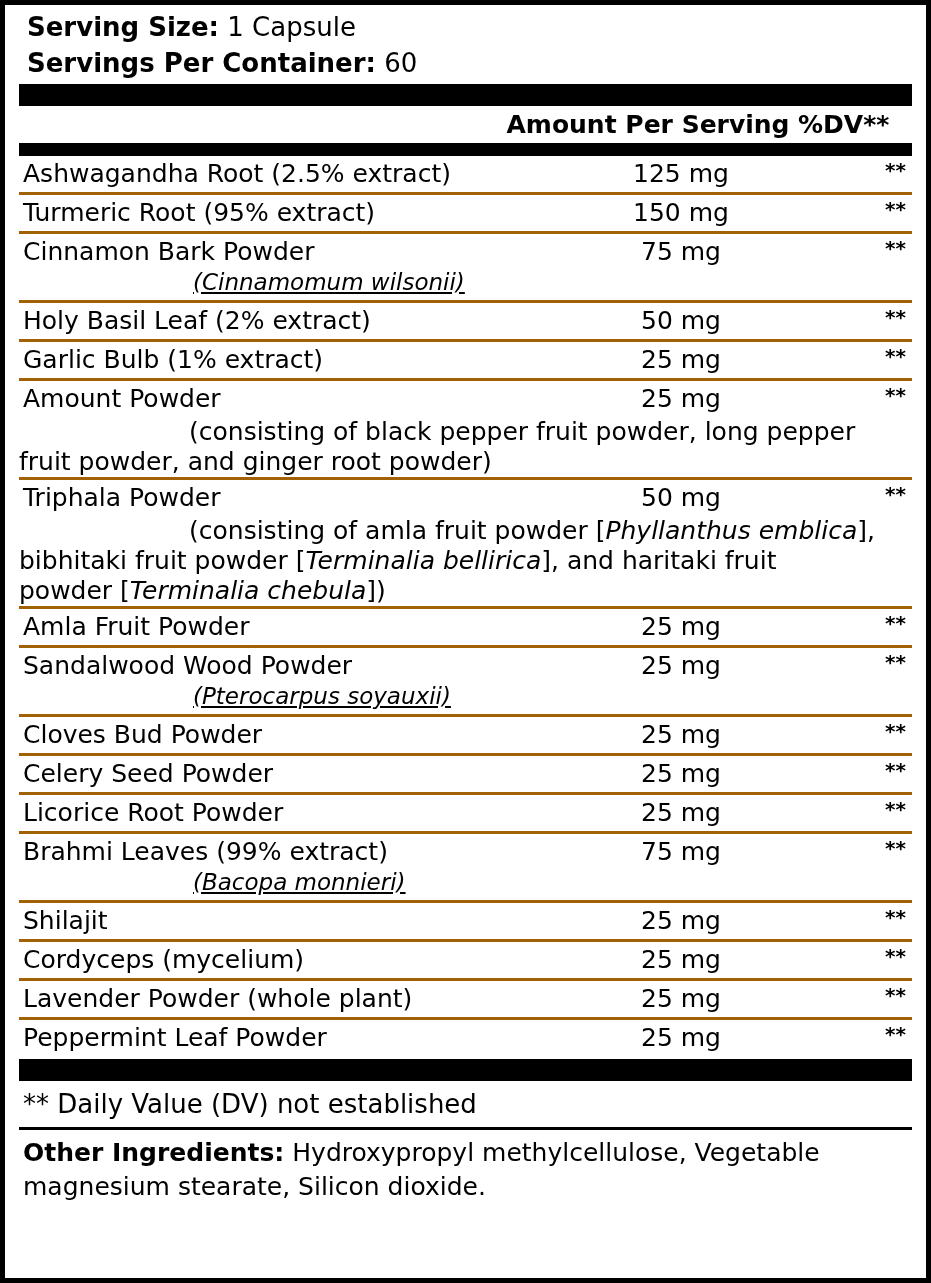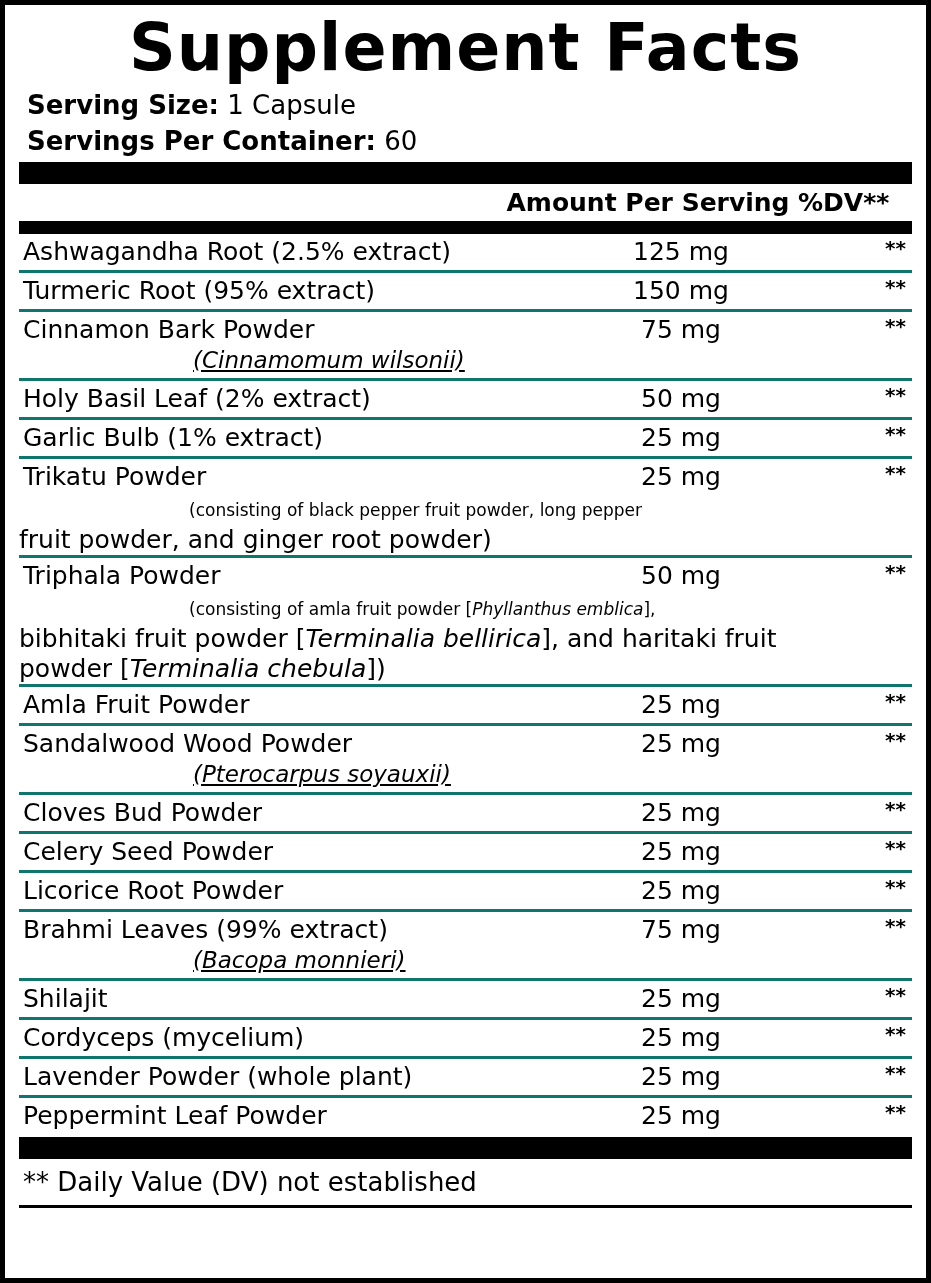--- a/index.html
+++ b/index.html
@@ -75,21 +75,21 @@
   table.facts {
     width: 100%;
     border-collapse: collapse;
     table-layout: fixed;
   }
   table.facts td {
     vertical-align: top;
     padding: 0;
   }
   .row-sep td {
-    border-bottom: 3px solid #0f766e;
+    border-bottom: 3px solid #a16207;
   }
   .c-name {
     font-size: 25px;
     line-height: 31px;
     padding: 2px 0 3px 4px !important;
   }
   .c-amt {
     width: 230px;
     font-size: 25px;
     line-height: 31px;
@@ -107,21 +107,21 @@
   .sub {
     display: block;
     padding-left: 170px;
     font-size: 23px;
     line-height: 30px;
     text-decoration: underline;
   }
   .sub-wide {
     display: block;
     padding-left: 170px;
-    font-size: 17px;
+    font-size: 25px;
     line-height: 30px;
     text-indent: 0;
   }
   .sub-flow {
     display: block;
     font-size: 25px;
     line-height: 30px;
     padding-left: 0;
   }
   .ital { font-style: italic; }
@@ -140,21 +140,20 @@
     padding: 6px 4px 0 4px;
   }
   .other b { font-weight: bold; }
 </style>
 </head>
 <body>
 
 <div class="panel">
   <div class="inner">
 
-    <div class="title">Supplement Facts</div>
 
     <div class="serving-line">
       <b>Serving Size:</b>
       <span>1 Capsule</span>
     </div>
     <div class="serving-line">
       <b>Servings Per Container:</b>
       <span>60</span>
     </div>
 
@@ -193,21 +192,21 @@
         <td class="c-amt">50 mg</td>
         <td class="c-dv">**</td>
       </tr>
       <tr class="row-sep">
         <td class="c-name">Garlic Bulb (1% extract)</td>
         <td class="c-amt">25 mg</td>
         <td class="c-dv">**</td>
       </tr>
 
       <tr>
-        <td class="c-name">Trikatu Powder</td>
+        <td class="c-name">Amount Powder</td>
         <td class="c-amt">25 mg</td>
         <td class="c-dv">**</td>
       </tr>
       <tr class="row-sep">
         <td class="wide-cell" colspan="3">
           <span class="sub-wide">(consisting of black pepper fruit powder, long pepper</span>
           <span class="sub-flow">fruit powder, and ginger root powder)</span>
         </td>
       </tr>
 
@@ -282,15 +281,19 @@
       </tr>
     </tbody>
       </table>
 
     <div class="rule-thick"></div>
 
     <div class="dv-note">** Daily Value (DV) not established</div>
 
     <div class="rule-thin"></div>
 
+    <div class="other">
+      <b>Other Ingredients:</b>
+      <span>Hydroxypropyl methylcellulose, Vegetable magnesium stearate, Silicon dioxide.</span>
+    </div>
 
   </div>
 </div>
 
 </body></html>

